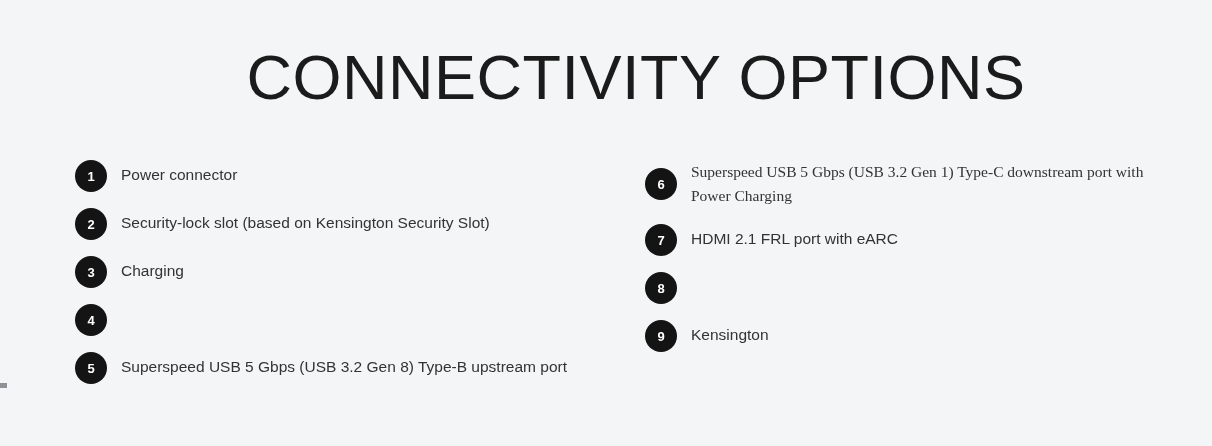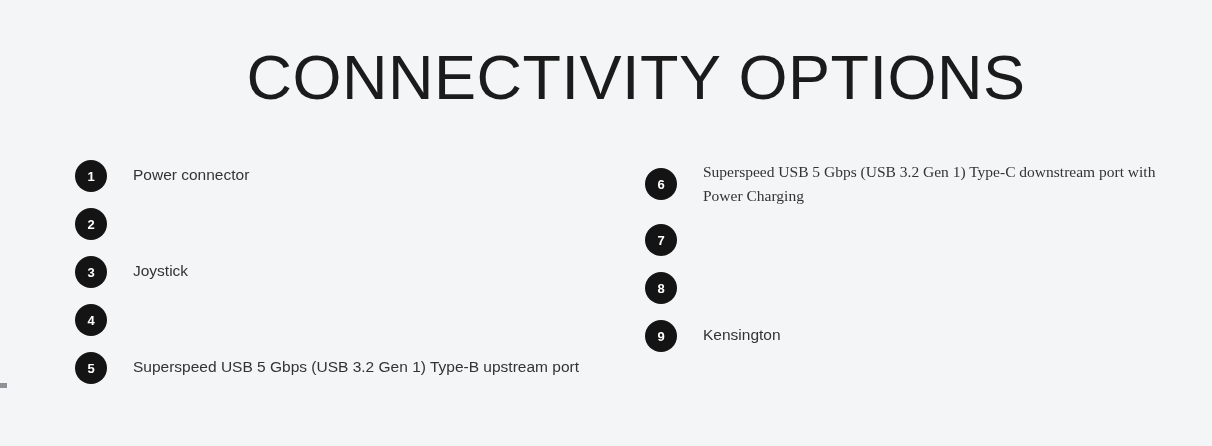--- a/index.html
+++ b/index.html
@@ -70,21 +70,21 @@
     color: #ffffff;
     font-size: 13px;
     font-weight: 700;
     display: flex;
     align-items: center;
     justify-content: center;
     line-height: 1;
     box-sizing: border-box;
   }
   .legend-label {
-    margin-left: 26px;
+    margin-left: 14px;
     font-size: 15.5px;
     font-weight: 400;
     color: #333333;
     line-height: 24px;
     padding-top: 3px;
     max-width: 470px;
   }
   .legend-item.two-line .legend-label {
     padding-top: 0;
     max-width: 460px;
@@ -111,47 +111,49 @@
 
     <div class="column column-left">
 
       <div class="legend-item">
         <div class="badge">1</div>
         <div class="legend-label">Power connector</div>
       </div>
 
       <div class="legend-item">
         <div class="badge">2</div>
+        <div class="legend-label">Security-lock slot (based on Kensington Security Slot)</div>
       </div>
 
       <div class="legend-item">
         <div class="badge">3</div>
-        <div class="legend-label">Joystick</div>
+        <div class="legend-label">Charging</div>
       </div>
 
       <div class="legend-item">
         <div class="badge">4</div>
       </div>
 
       <div class="legend-item">
         <div class="badge">5</div>
-        <div class="legend-label">Superspeed USB 5 Gbps (USB 3.2 Gen 1) Type-B upstream port</div>
+        <div class="legend-label">Superspeed USB 5 Gbps (USB 3.2 Gen 8) Type-B upstream port</div>
       </div>
 
     </div>
 
     <div class="column column-right">
 
       <div class="legend-item two-line">
         <div class="badge">6</div>
         <div class="legend-label">Superspeed USB 5 Gbps (USB 3.2 Gen 1) Type-C downstream port with Power Charging</div>
       </div>
 
       <div class="legend-item">
         <div class="badge">7</div>
+        <div class="legend-label">HDMI 2.1 FRL port with eARC</div>
       </div>
 
       <div class="legend-item">
         <div class="badge">8</div>
       </div>
 
       <div class="legend-item">
         <div class="badge">9</div>
         <div class="legend-label">Kensington</div>
       </div>

